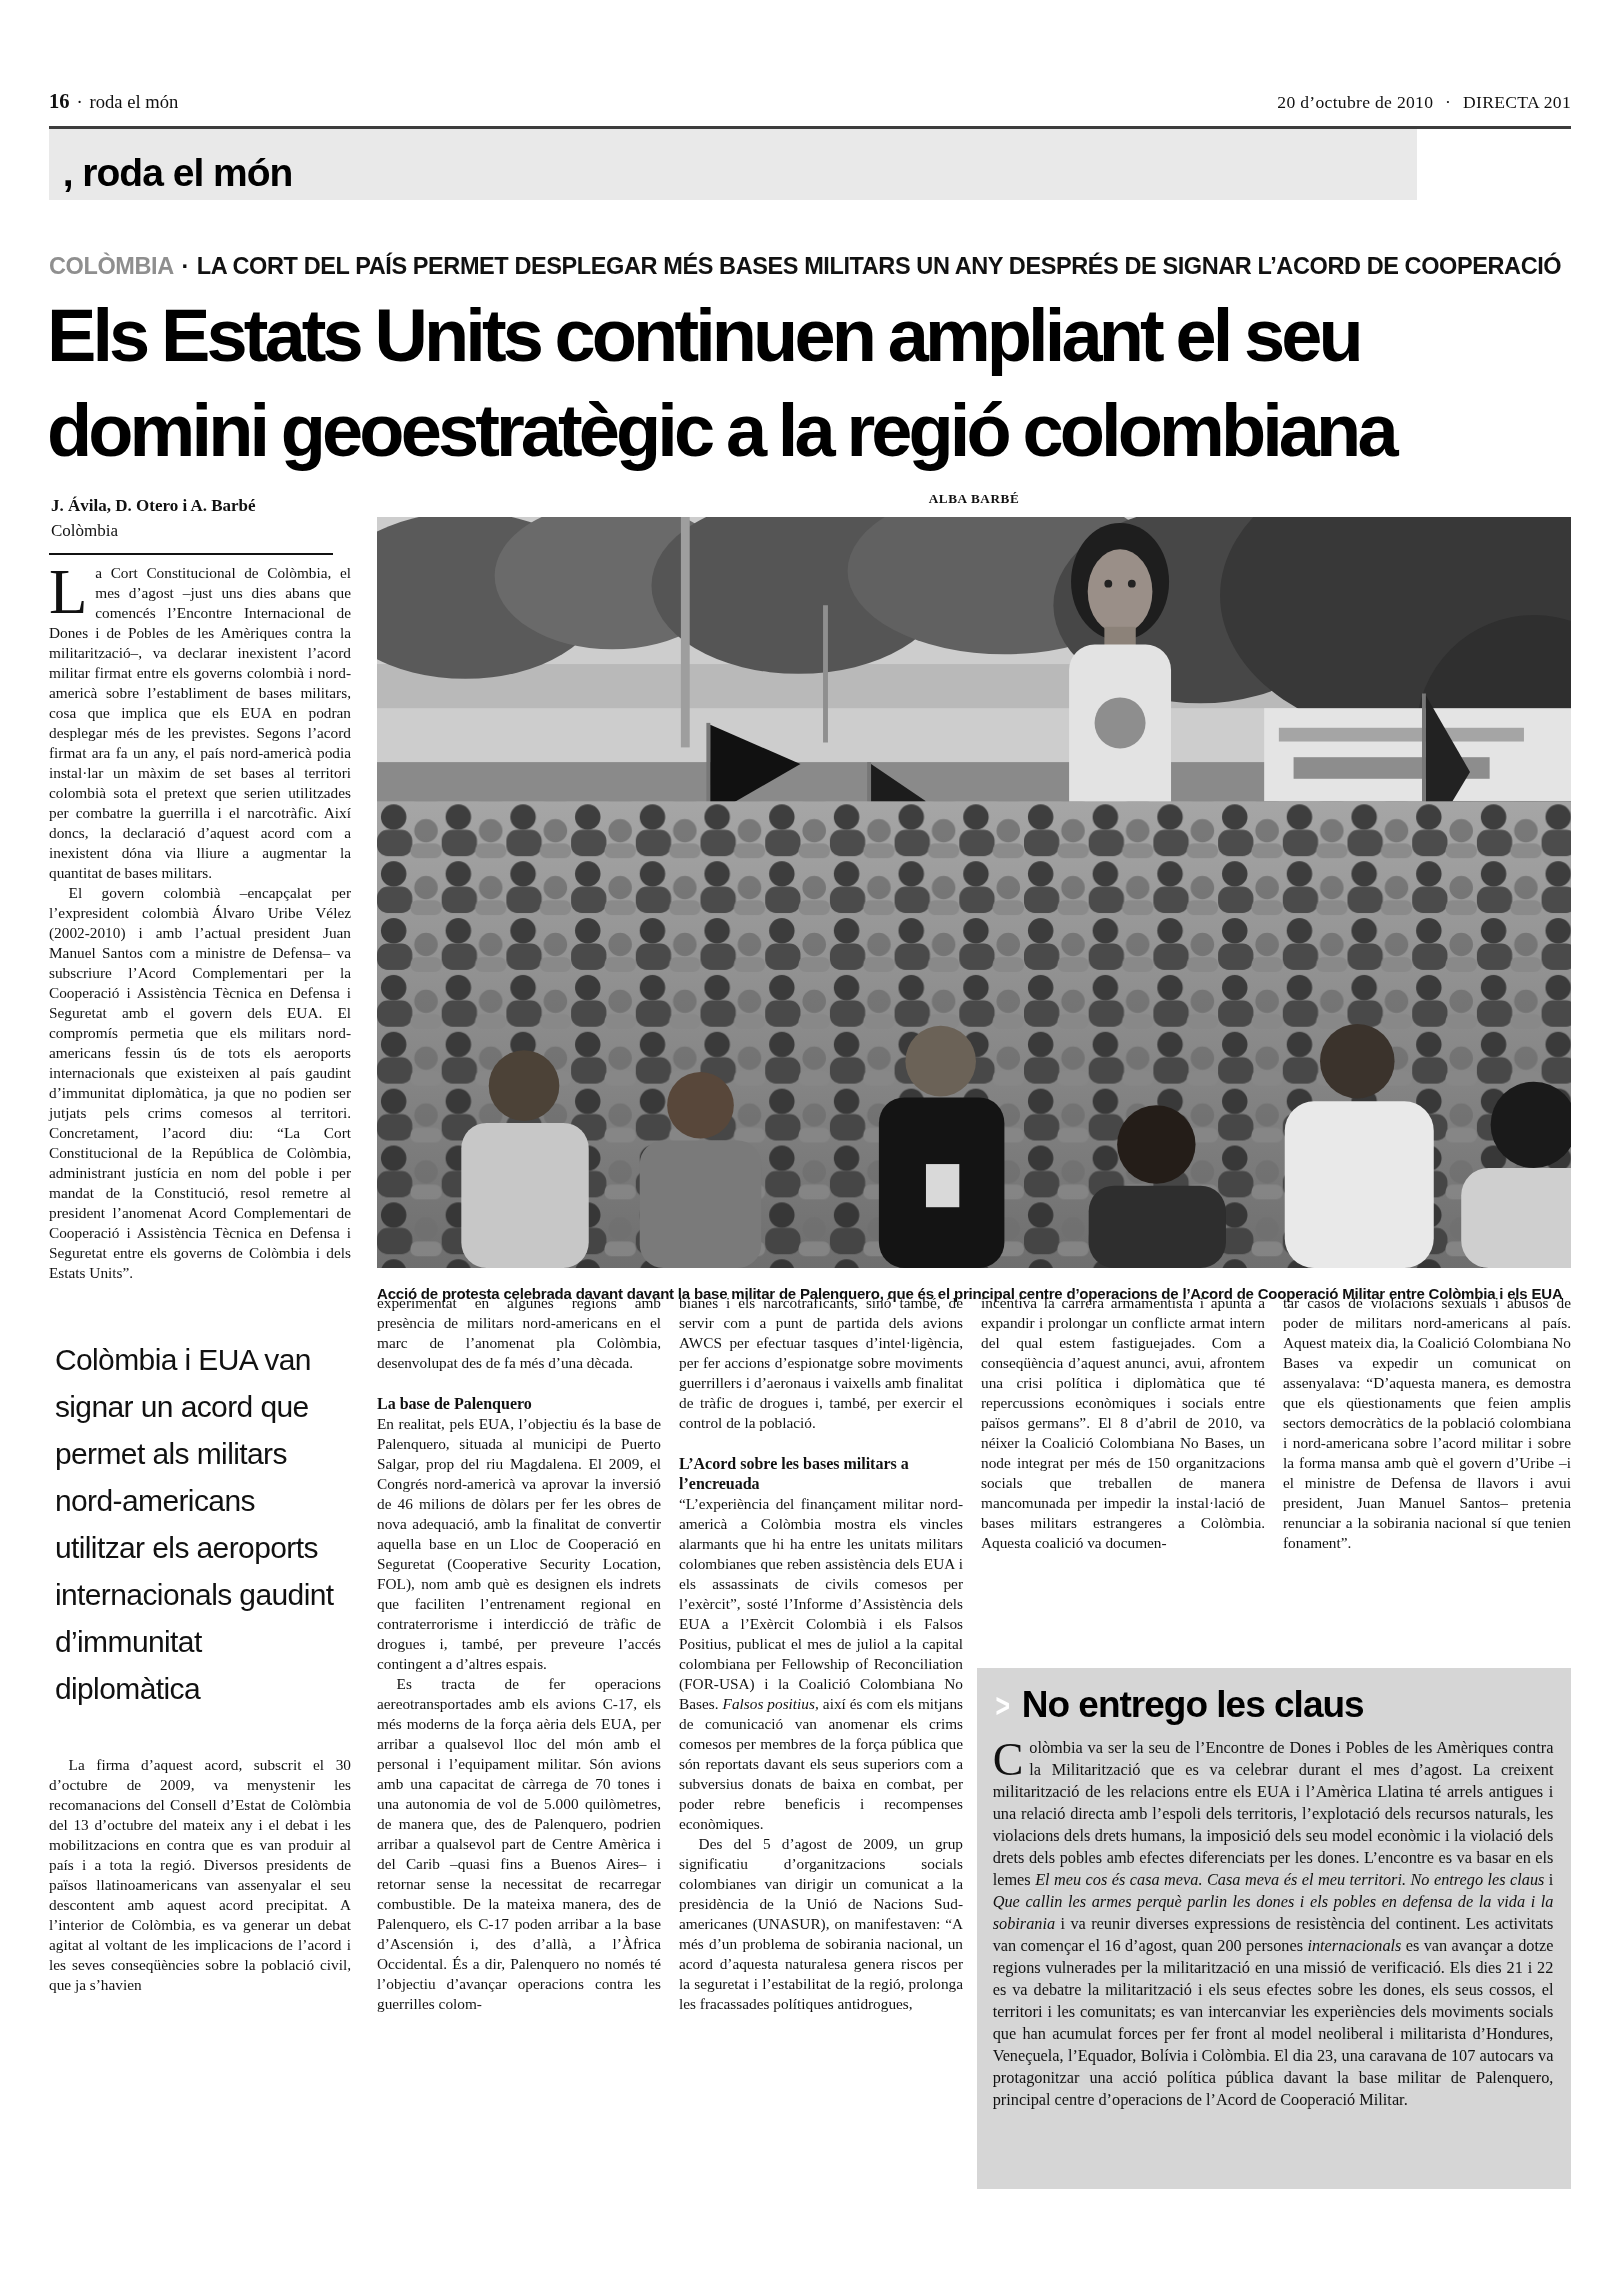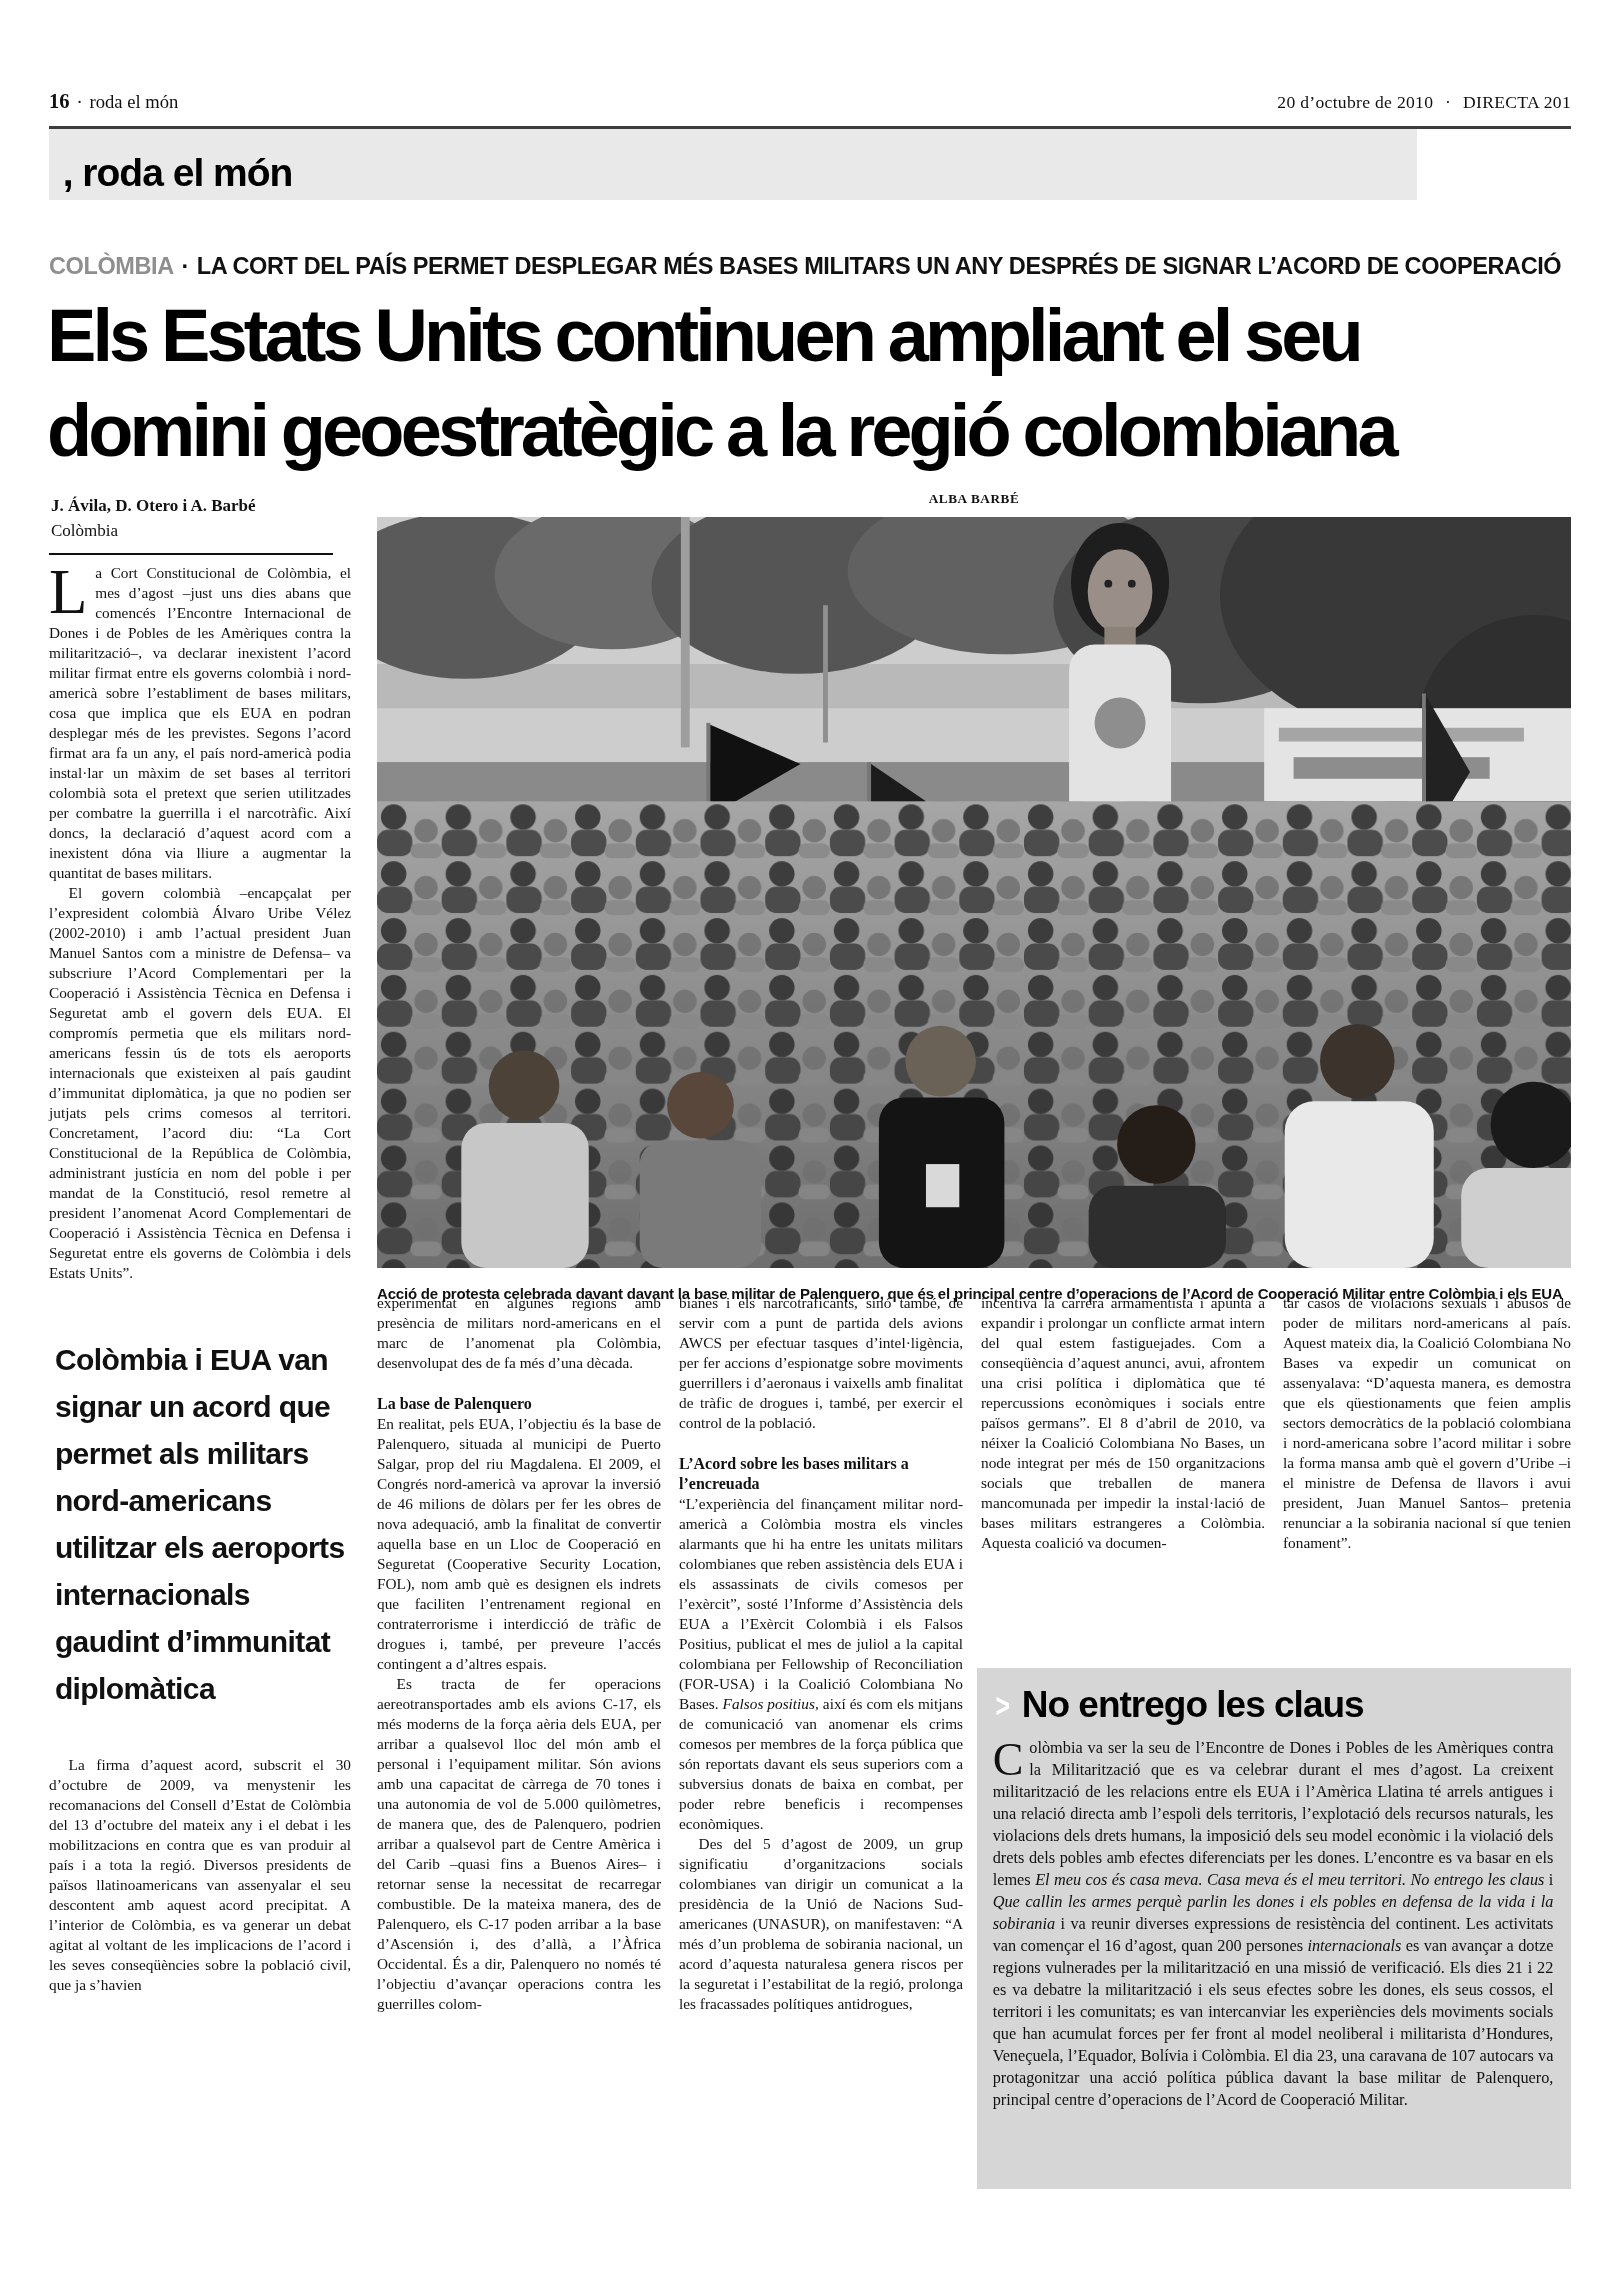--- a/index.html
+++ b/index.html
@@ -56,21 +56,21 @@
     font-size:15.3px; line-height:20px; text-align:justify; hyphens:auto; }
   .col1 { left:49px; top:563px; width:302px; }
   .col2 { left:377px; } .col3 { left:679px; } .col4 { left:981px; } .col5 { left:1283px; width:288px; }
   .col p { margin:0; }
   .col p.ind { text-indent:19.6px; }
   .col h3 { font-size:16px; font-weight:bold; margin-top:20.6px; line-height:20px; text-align:left; }
   .dropcap { float:left; font-size:63px; line-height:49px; padding:4.9px 7.8px 0 0; }
 
   .pullquote { margin:53px 0 43px 5.9px; text-align:left;
     font-family:"Liberation Sans","DejaVu Sans",sans-serif;
-    font-size:30px; line-height:47px; letter-spacing:-0.6px; color:#111;font-weight:bold; }
+    font-size:30px; line-height:47px; letter-spacing:-0.6px; color:#111; }
 
   
   .graybox { position:absolute; left:977px; top:1668px; width:594px; height:521px;
     background:#d6d6d6; padding:7.8px 17.6px 0 15.7px; overflow:hidden; }
   .graybox-title { display:flex; align-items:baseline; margin:7.8px 0 11.8px 0;
     font-family:"Liberation Sans","DejaVu Sans",sans-serif; font-weight:bold; }
   .graybox-title .arrow { color:#ffffff; font-size:33px; margin-right:9.8px; transform:scaleX(0.75); }
   .graybox-title .t { color:#000; font-size:37px; letter-spacing:-1px; }
   .graybox-body { font-size:16.3px; line-height:22px; text-align:justify; hyphens:auto; }
   .dropcap-c { float:left; font-size:46px; line-height:37px; padding:3.9px 5.9px 0 0; }

